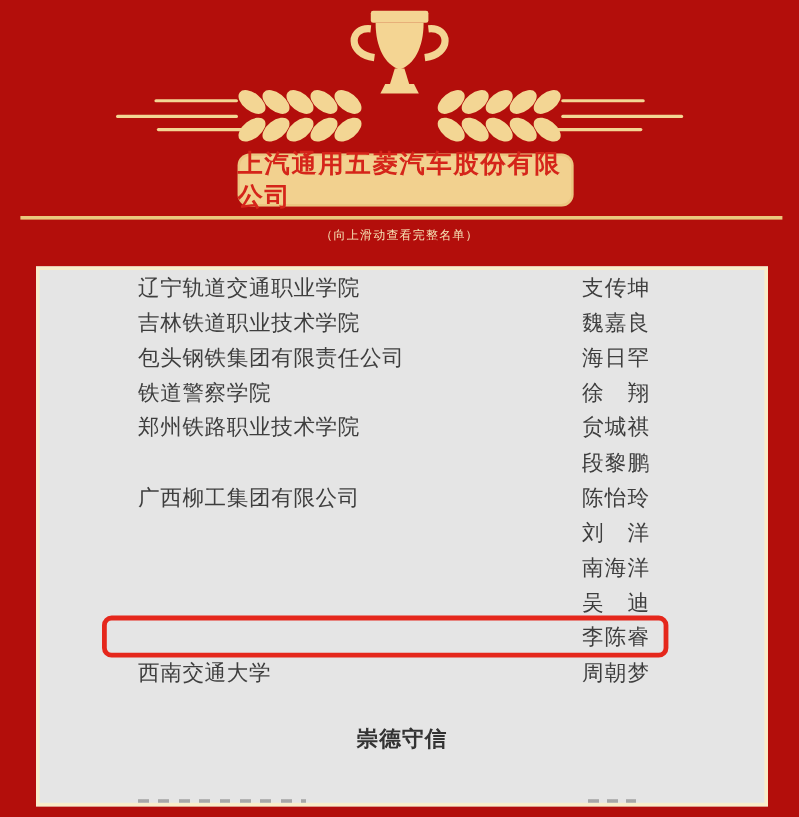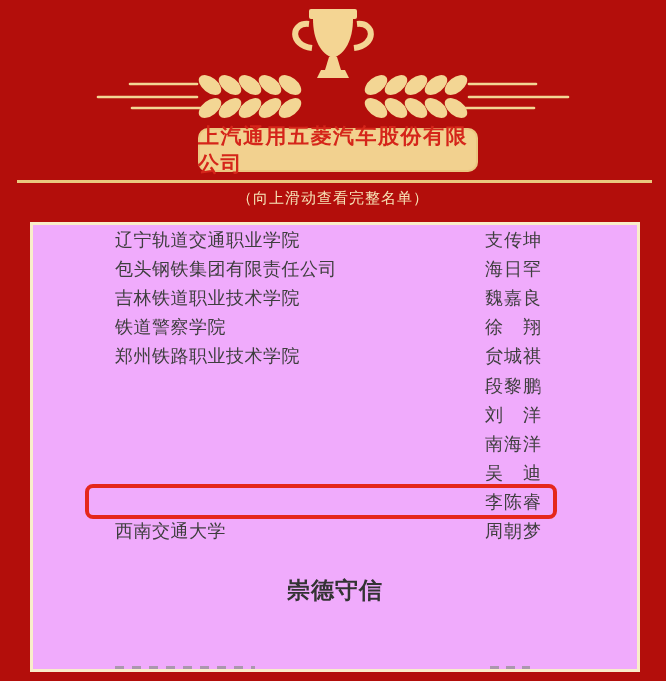--- a/index.html
+++ b/index.html
@@ -18,43 +18,43 @@
     box-shadow:inset 0 0 0 2px rgba(214,166,84,.25);
   }
   .banner-text{
     color:#d5251a;font-weight:bold;font-size:21px;letter-spacing:1.5px;
     font-family:"Liberation Sans","DejaVu Sans",sans-serif;
   }
   
   .divider{position:absolute;left:17px;top:180px;width:635px;height:3px;background:#eac87e;}
   .subtitle{
     position:absolute;left:0;top:189px;width:666px;text-align:center;
-    color:#f6e3b6;font-size:15px;letter-spacing:1px;
+    color:#f6e3b6;font-size:10px;letter-spacing:1px;
   }
   
   .panel{
     position:absolute;left:30px;top:222px;width:610px;height:450px;
-    background:#f0abfc;border:3px solid #f9edca;box-sizing:border-box;
+    background:#e5e5e5;border:3px solid #f9edca;box-sizing:border-box;
     overflow:hidden;
   }
   .rows{margin-left:52px;width:472px;}
   .row{
     position:relative;height:29.2px;display:flex;align-items:center;
     font-family:"Liberation Serif","DejaVu Serif",serif;
     font-size:18px;color:#3e3e3e;
   }
   .row .org{padding-left:30px;letter-spacing:.5px;white-space:nowrap;}
   .row .person{position:absolute;left:400px;width:60px;letter-spacing:1px;white-space:nowrap;}
   .row.highlighted::before{
     content:"";position:absolute;left:0;right:0;top:-4px;bottom:-2px;
     border:4px solid #e5271c;border-radius:8px;pointer-events:none;
   }
   .section-heading{
     margin-top:29px;text-align:center;
-    font-weight:bold;font-size:23px;color:#333333;letter-spacing:1px;
+    font-weight:bold;font-size:18px;color:#333333;letter-spacing:1px;
     font-family:"Liberation Sans","DejaVu Sans",sans-serif;
   }
   
   .clip-strip{position:absolute;height:5px;opacity:.7;}
   .clip-strip.left{
     top:441px;left:82px;width:140px;
     background:repeating-linear-gradient(90deg,#8d8d8d 0 9px,transparent 9px 17px);
   }
   .clip-strip.right{
     top:441px;left:457px;width:40px;
@@ -117,37 +117,41 @@
 <div class="divider"></div>
 <div class="subtitle">（向上滑动查看完整名单）</div>
 
 <div class="panel">
   <div class="rows" id="rows">
       <div class="row">
         <span class="org">辽宁轨道交通职业学院</span>
         <span class="person">支传坤</span>
       </div>
       <div class="row">
+        <span class="org">吉林铁道职业技术学院</span>
+        <span class="person">魏嘉良</span>
+      </div>
+      <div class="row">
         <span class="org">包头钢铁集团有限责任公司</span>
         <span class="person">海日罕</span>
-      </div>
-      <div class="row">
-        <span class="org">吉林铁道职业技术学院</span>
-        <span class="person">魏嘉良</span>
       </div>
       <div class="row">
         <span class="org">铁道警察学院</span>
         <span class="person">徐　翔</span>
       </div>
       <div class="row">
         <span class="org">郑州铁路职业技术学院</span>
         <span class="person">贠城祺</span>
       </div>
       <div class="row">
         <span class="person">段黎鹏</span>
+      </div>
+      <div class="row">
+        <span class="org">广西柳工集团有限公司</span>
+        <span class="person">陈怡玲</span>
       </div>
       <div class="row">
         <span class="person">刘　洋</span>
       </div>
       <div class="row">
         <span class="person">南海洋</span>
       </div>
       <div class="row">
         <span class="person">吴　迪</span>
       </div>

